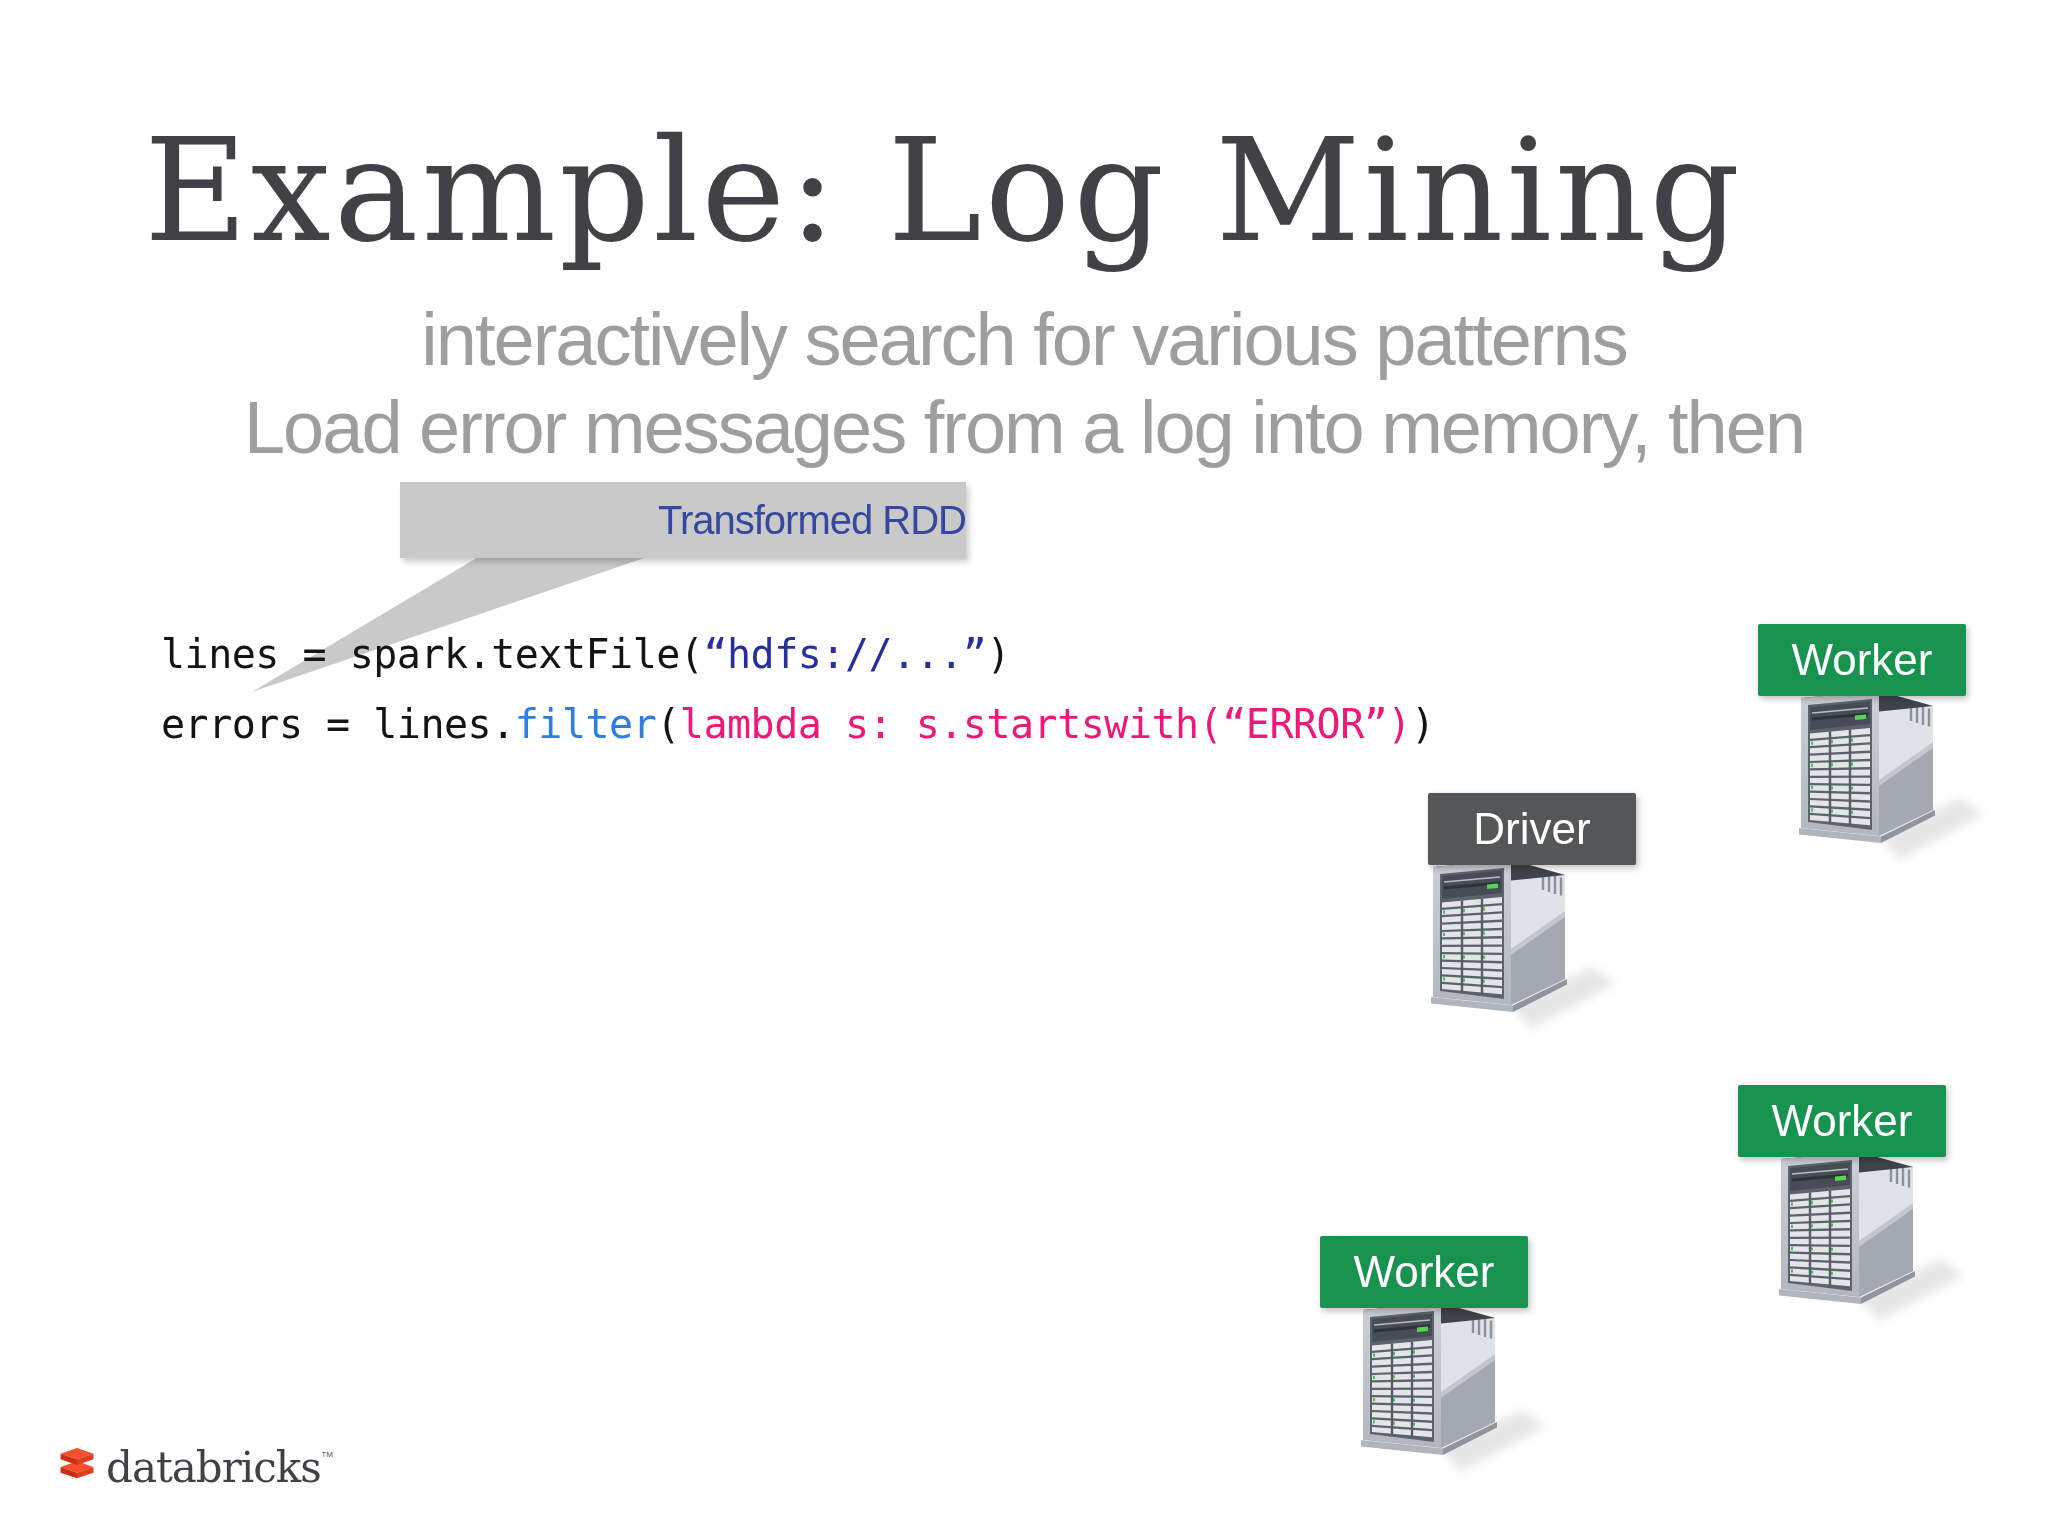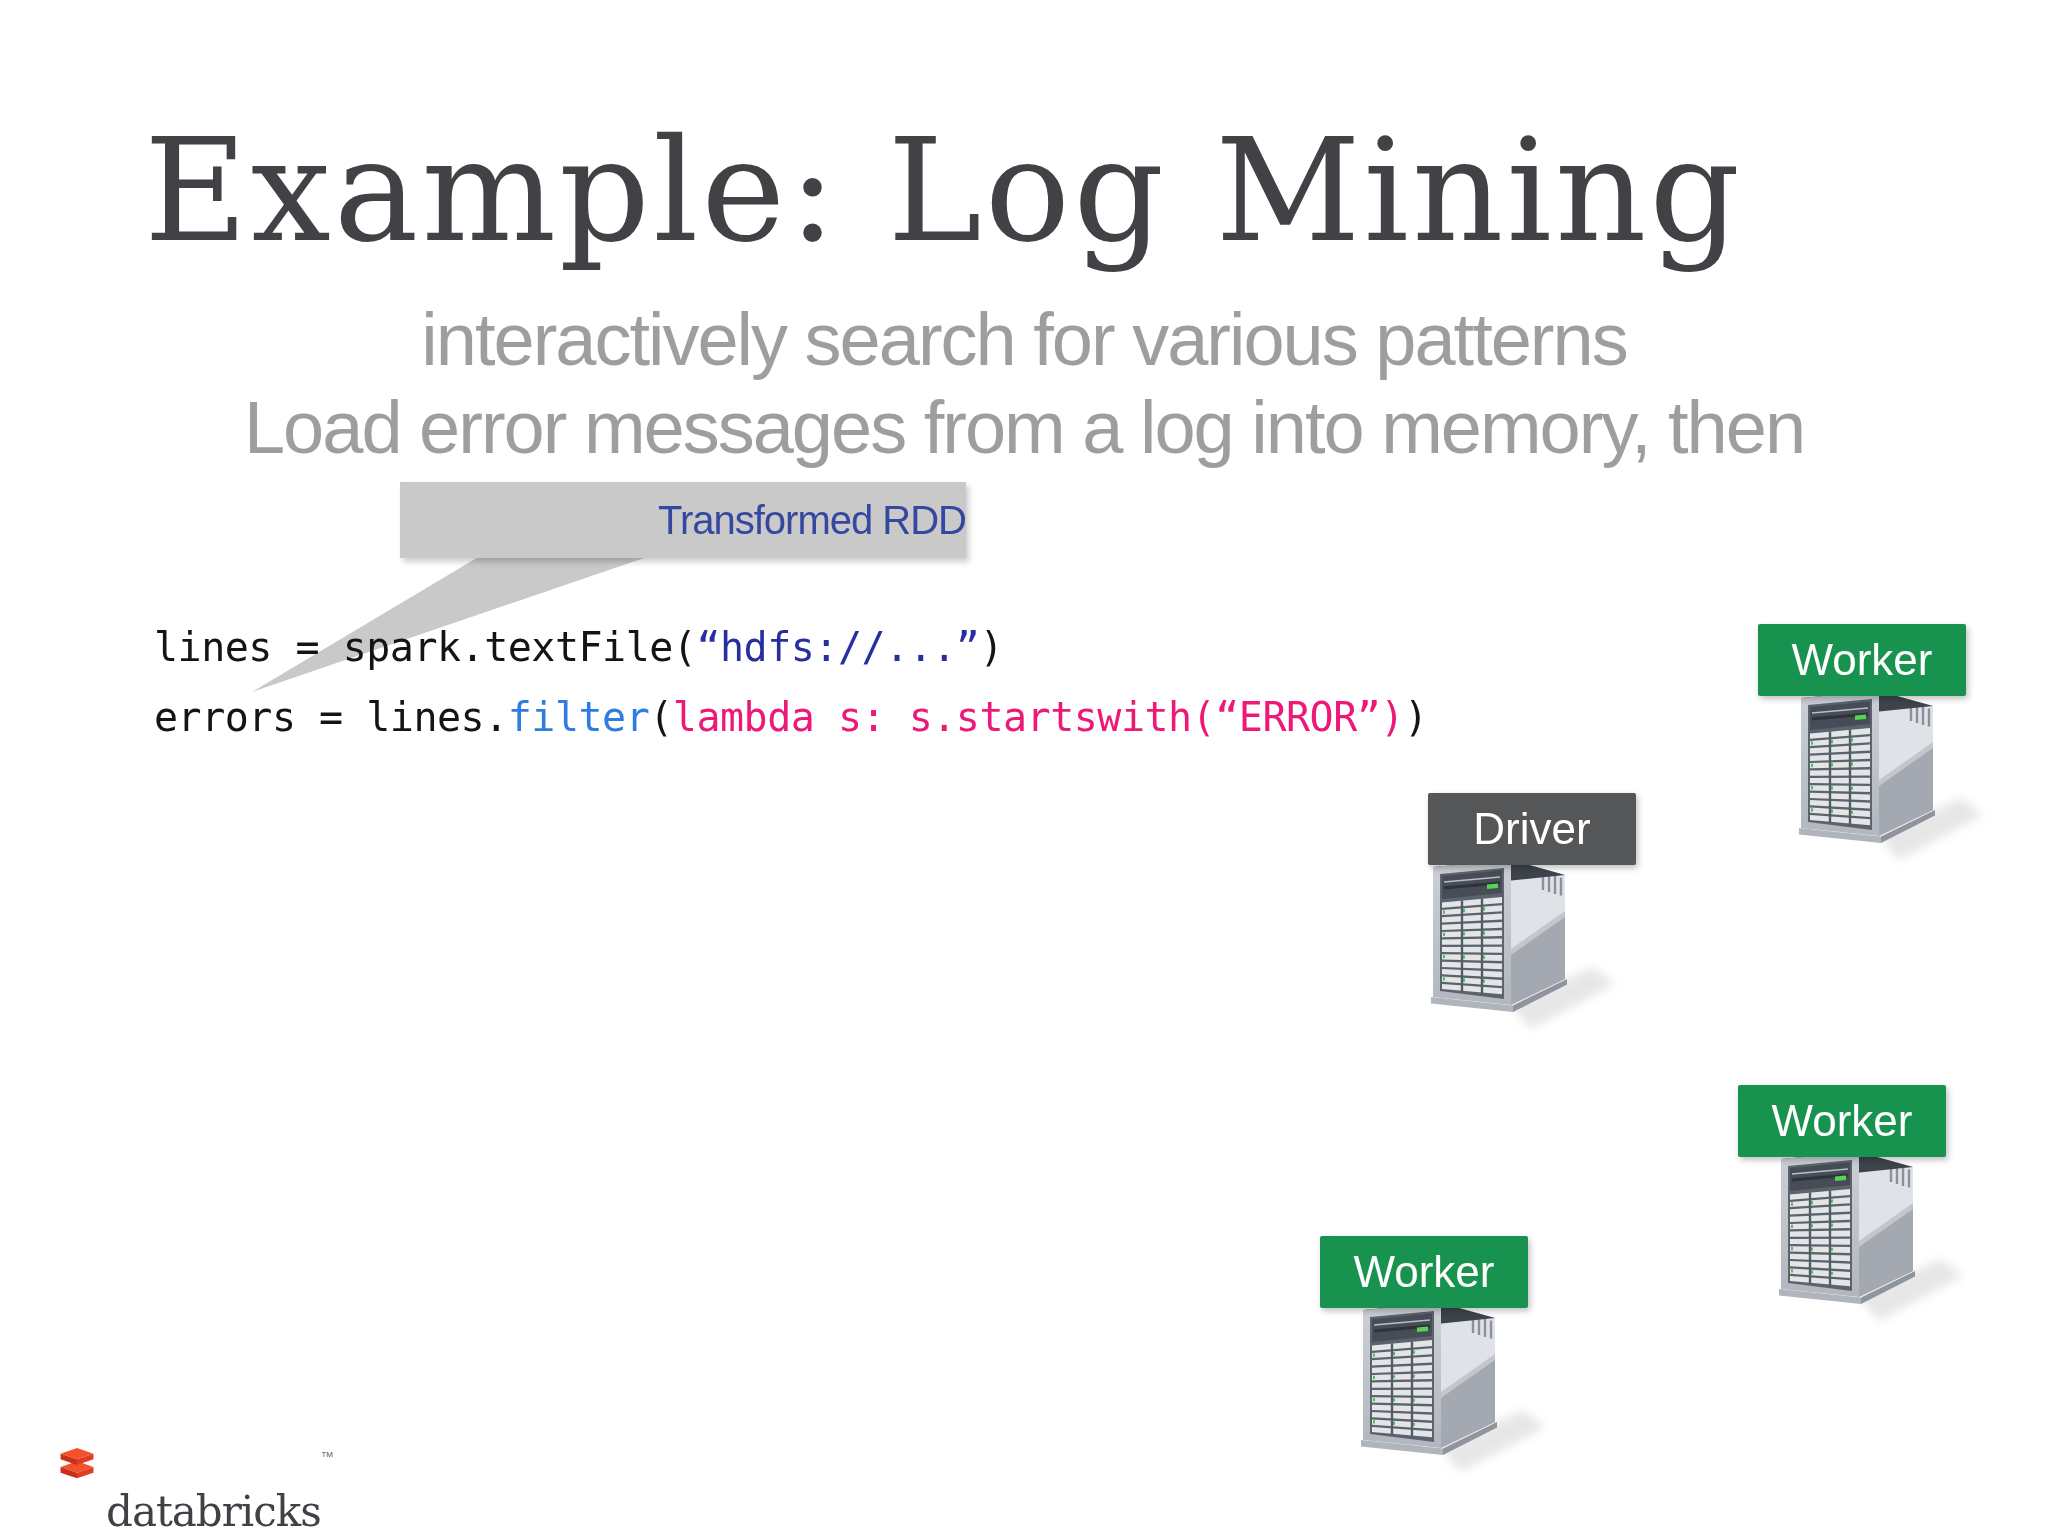--- a/index.html
+++ b/index.html
@@ -21,40 +21,40 @@
   }
   .callout-tail { position:absolute; left:230px; top:540px; z-index:1; }
   .callout {
     position:absolute; left:400px; top:482px; width:566px; height:76px;
     background:var(--callout-bg,#c9c9c9); z-index:2;
     box-shadow:3px 4px 6px rgba(0,0,0,0.20);
     text-align:right; line-height:76px; font-size:40px;
     color:var(--callout-text,#35479e); letter-spacing:-1px;
   }
   .code {
-    position:absolute; left:150px; top:608px; z-index:3; margin:4px;
+    position:absolute; left:150px; top:608px; z-index:3; margin:11px;
     font-family:"DejaVu Sans Mono", monospace;
     font-size:40px; line-height:70px; letter-spacing:-0.5px;
     white-space:pre;
   }
   .node { position:absolute; width:210px; height:190px; }
   .node svg { position:absolute; left:0; top:0; }
   .node-label {
     position:absolute; left:-25px; top:-60px; width:208px; height:72px;
     border-radius:2px; color:#ffffff; text-align:center;
     font-size:44px; line-height:72px;
     box-shadow:2px 3px 6px rgba(0,0,0,0.25);
   }
   .logo {
     position:absolute; left:56px; top:1448px;
     display:flex; align-items:flex-start;
   }
   .logo-text {
     font-family:"DejaVu Serif", serif; font-size:42px; line-height:40px;
-    letter-spacing:-1px; color:#3f4146; margin-left:8px;margin-top:44px;
+    letter-spacing:-1px; color:#3f4146; margin-left:8px;
   }
   .logo-tm { font-size:13px; line-height:13px; color:#707176; margin-top:2px; }
 </style>
 </head>
 <body>
 
 <div class="slide">
 
   <h1 class="title">Example: Log Mining</h1>
 

